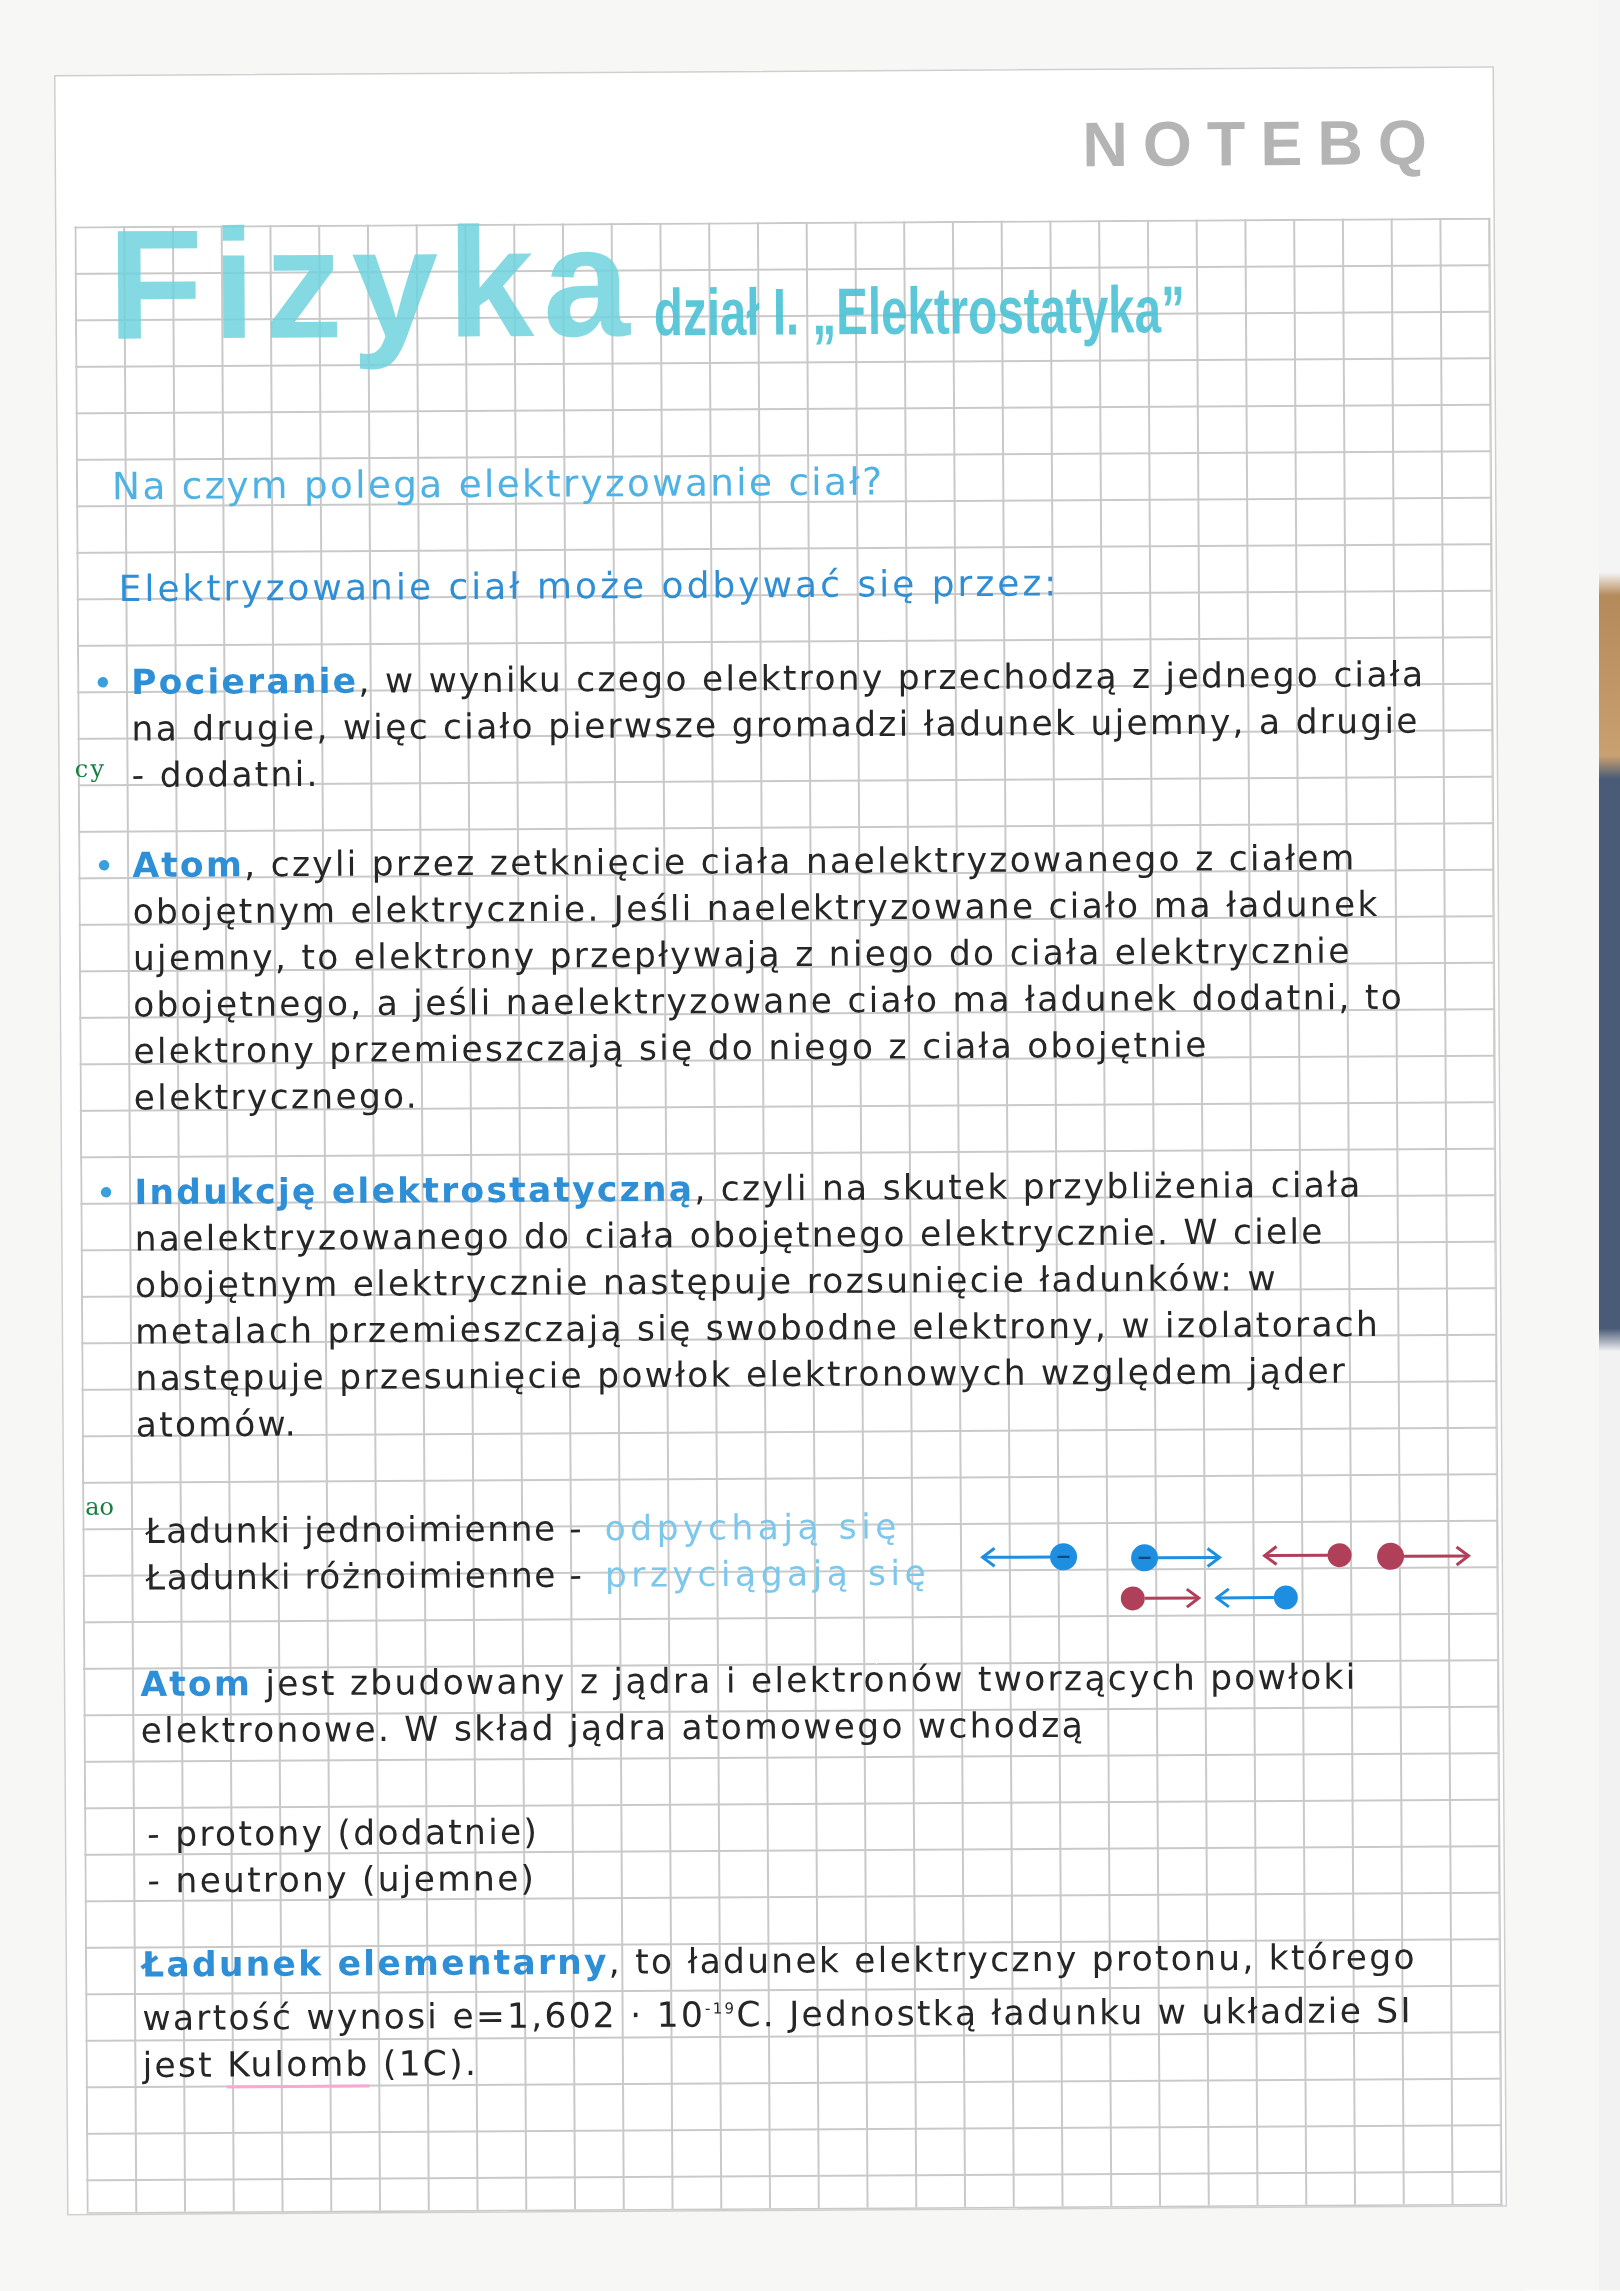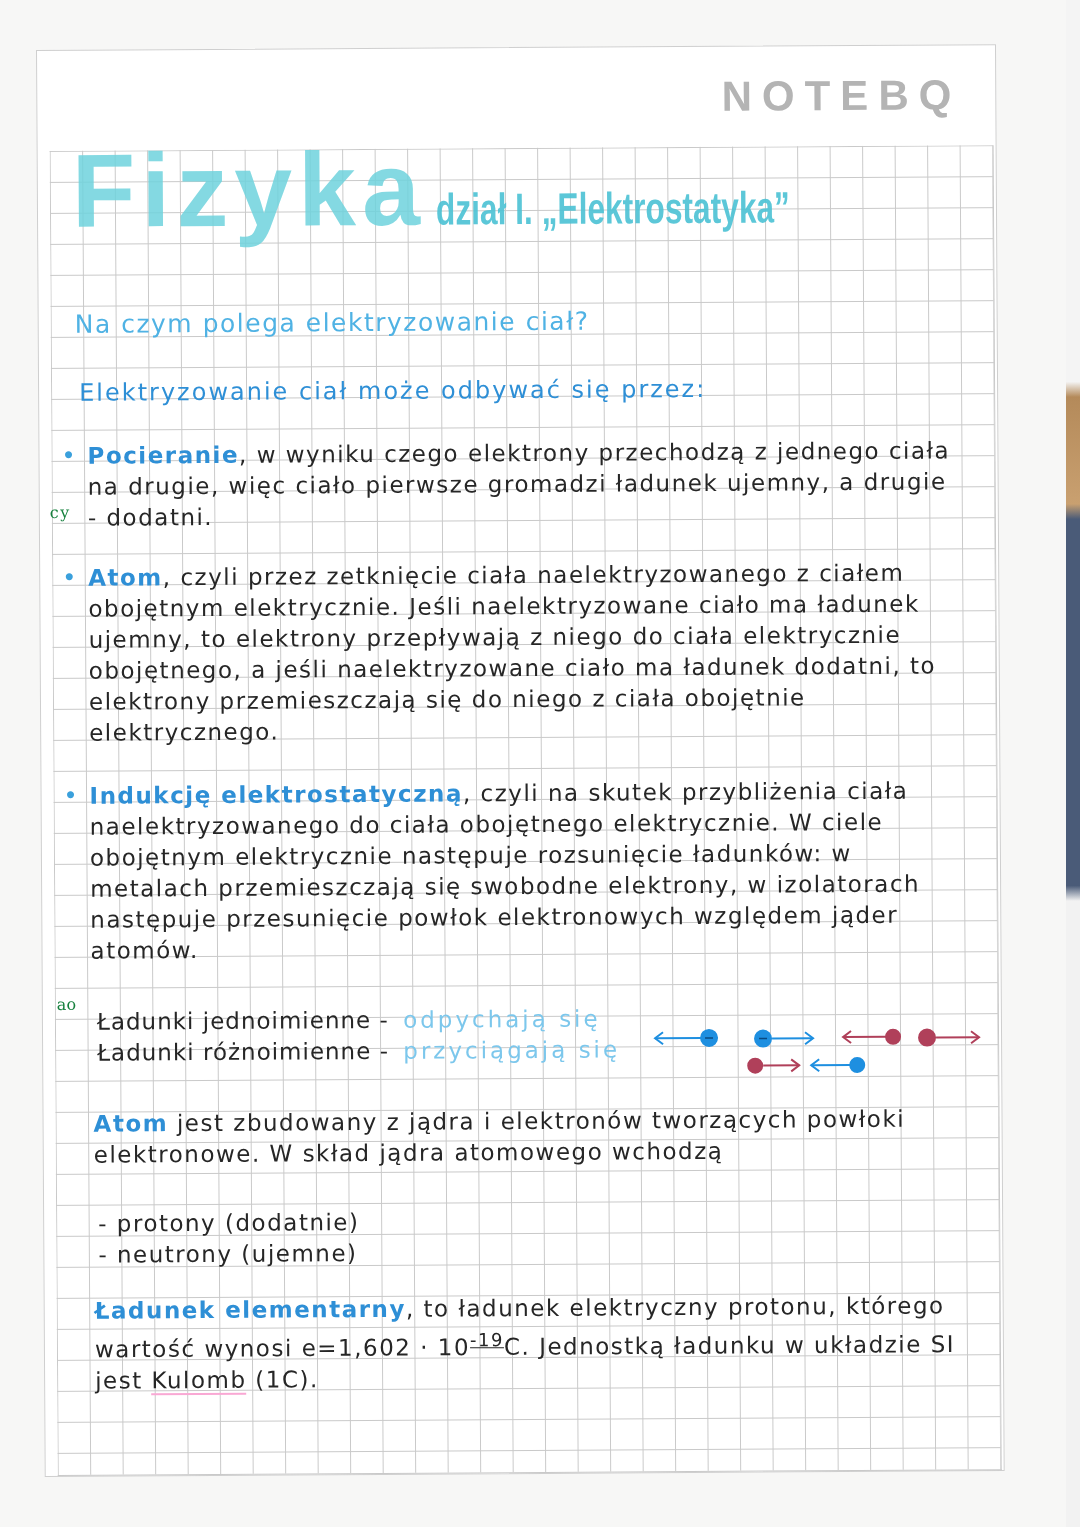--- a/index.html
+++ b/index.html
@@ -156,16 +156,16 @@
     <div class="hand atom">
       <span class="term">Atom</span><span> jest zbudowany z jądra i elektronów tworzących powłoki elektronowe. W skład jądra atomowego wchodzą</span>
     </div>
 
     <div class="hand list">
       <div>- protony (dodatnie)</div>
       <div>- neutrony (ujemne)</div>
     </div>
 
     <div class="hand elem">
-      <span class="term">Ładunek elementarny</span><span>, to ładunek elektryczny protonu, którego wartość wynosi e=1,602 · 10</span><sup style="font-size:18px;text-decoration:underline;">-19</sup><span>C. Jednostką ładunku w układzie SI jest </span><span class="underline-blue">Kulomb</span><span> (1C).</span>
+      <span class="term">Ładunek elementarny</span><span>, to ładunek elektryczny protonu, którego wartość wynosi e=1,602 · 10</span><sup style="font-size:10px;">-19</sup><span>C. Jednostką ładunku w układzie SI jest </span><span class="underline-blue">Kulomb</span><span> (1C).</span>
     </div>
   </div>
 </div>
 
 </body></html>

